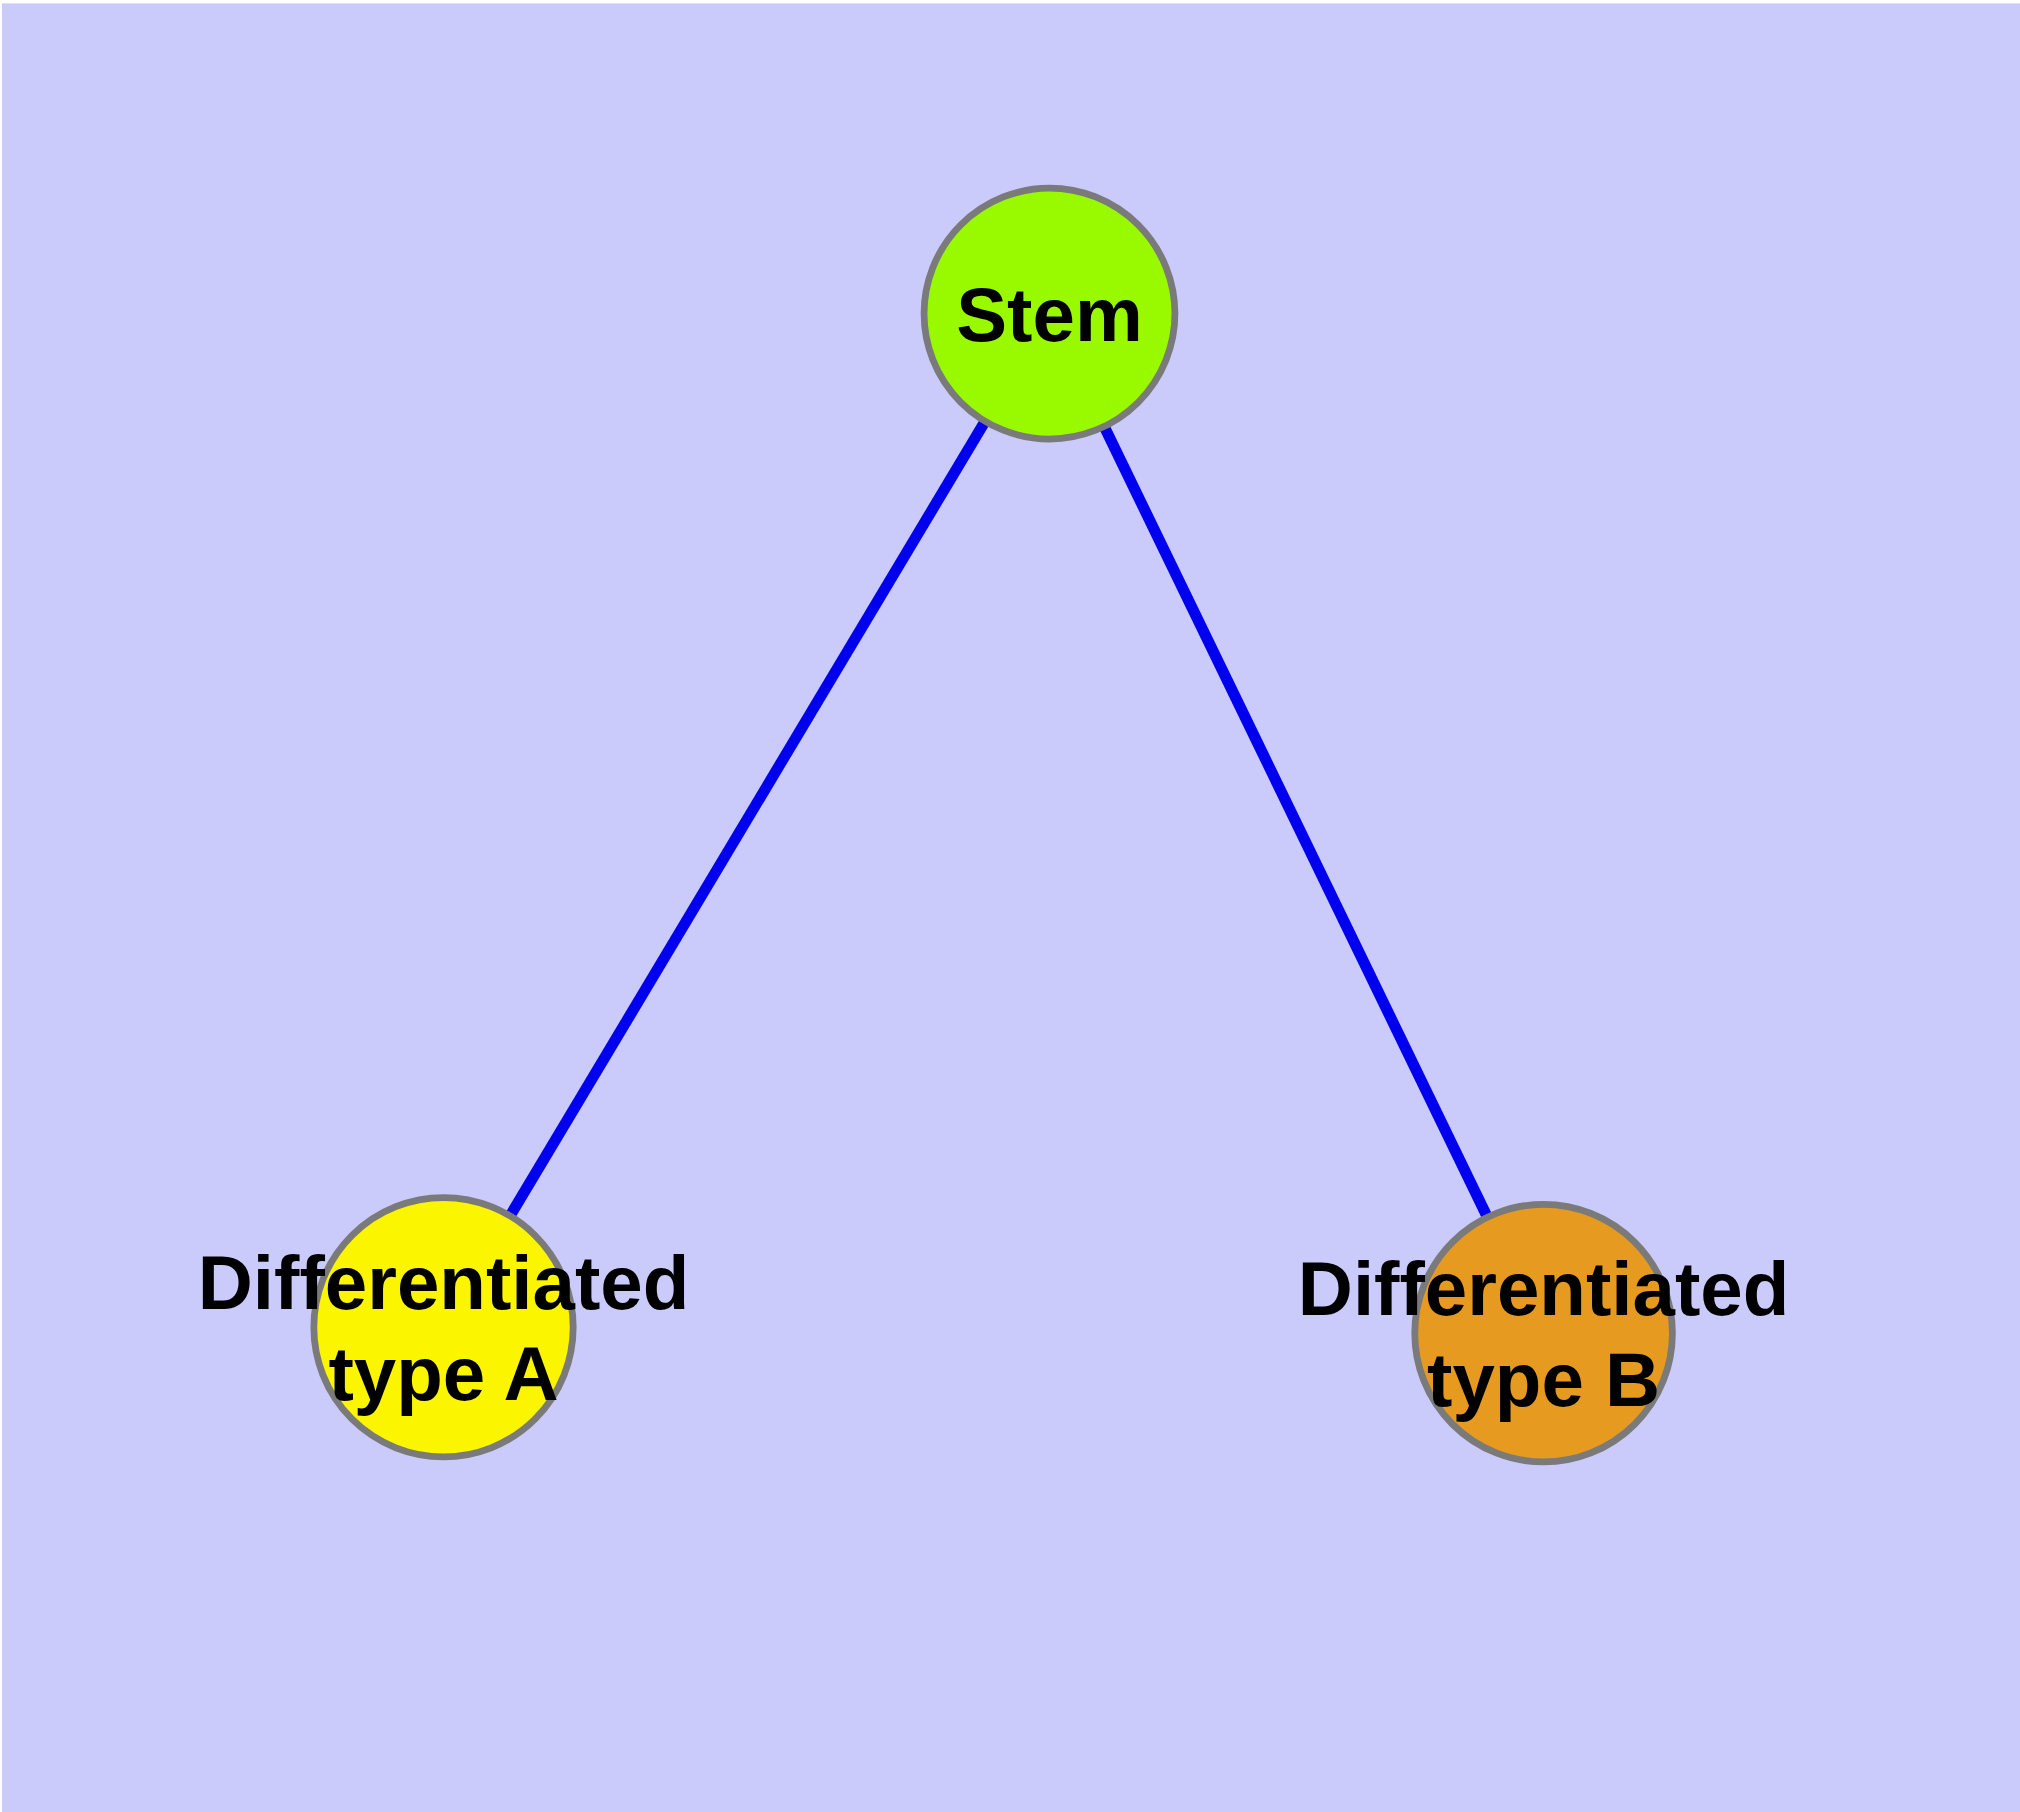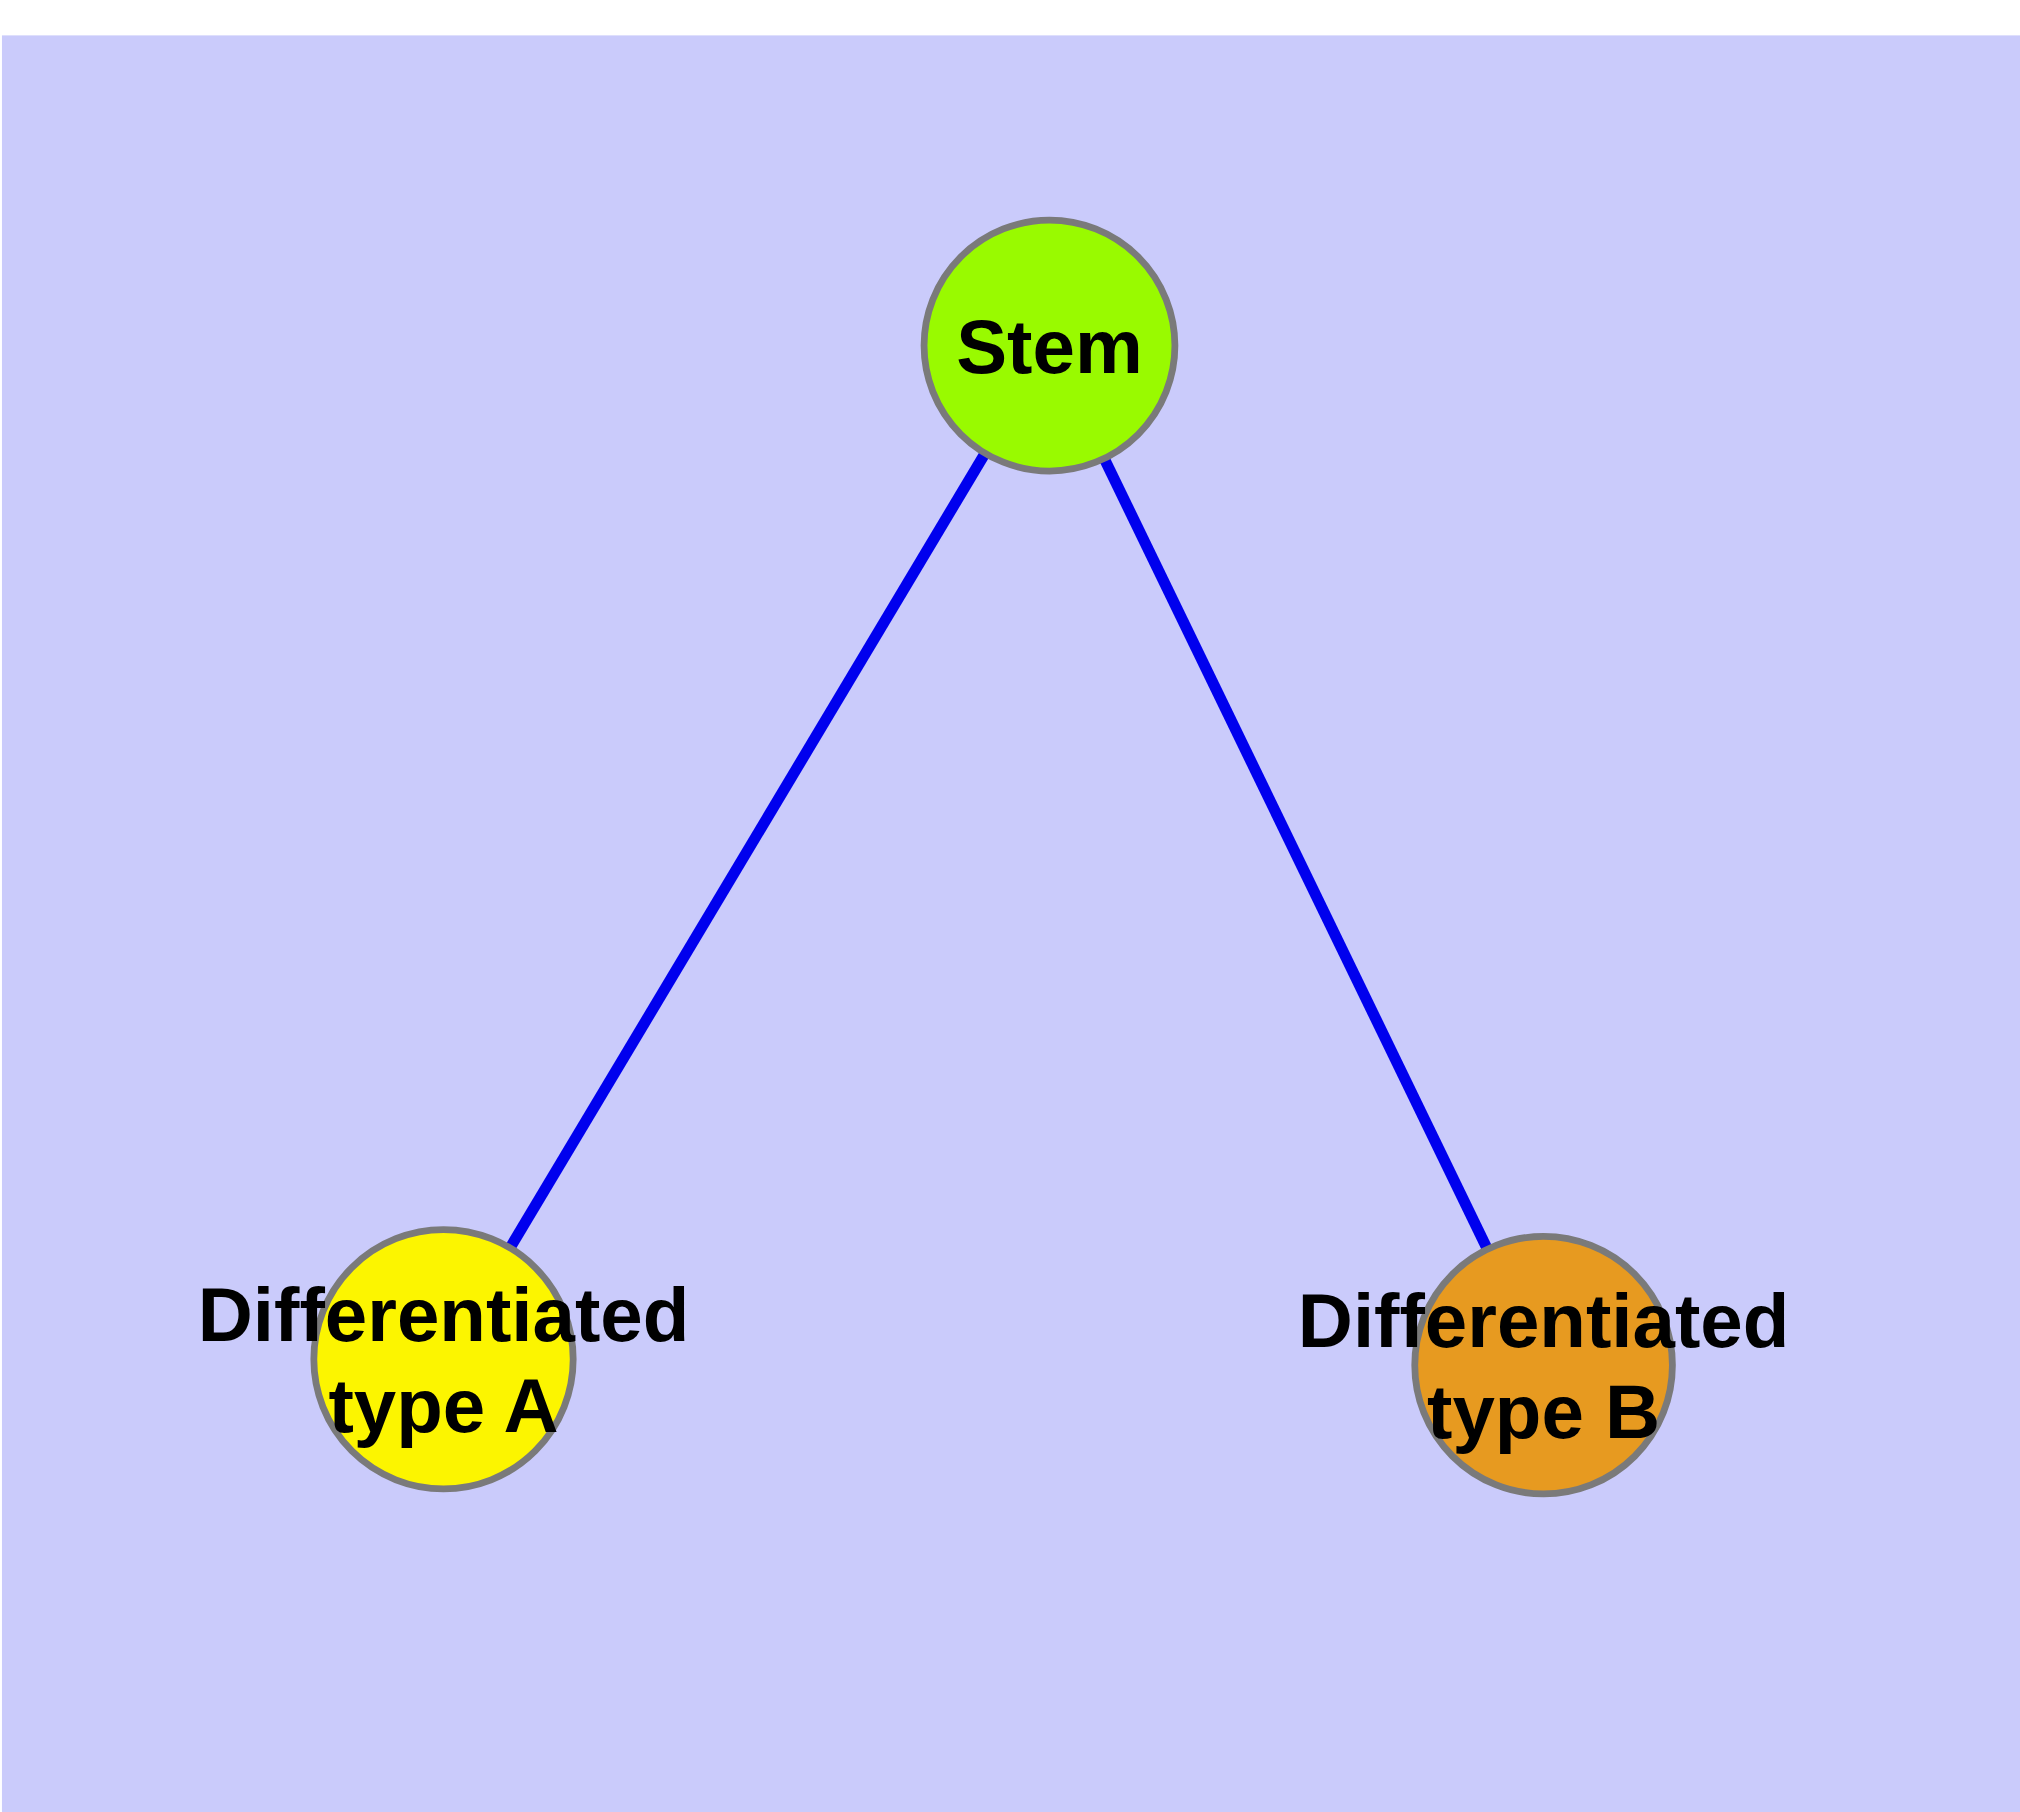--- a/index.html
+++ b/index.html
@@ -8,21 +8,20 @@
     background: #ffffff;
     width: 2021px;
     height: 1812px;
     overflow: hidden;
     font-family: "Liberation Sans", sans-serif;
   }
   #stage {
     position: relative;
     width: 2021px;
     height: 1532px;
-    margin-top: 32px;
   }
   svg {
     display: block;
     width: 2021px;
     height: 1812px;
   }
   svg text {
     font-family: "Liberation Sans", "DejaVu Sans", sans-serif;
     font-weight: bold;
     text-anchor: middle;

